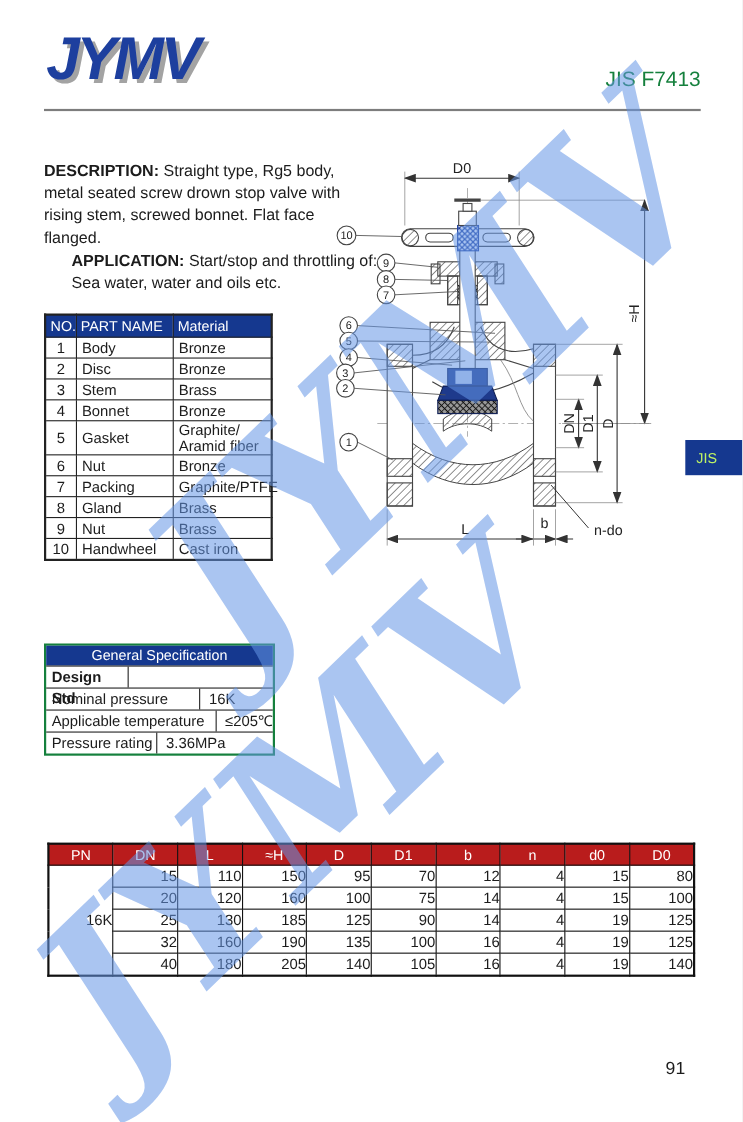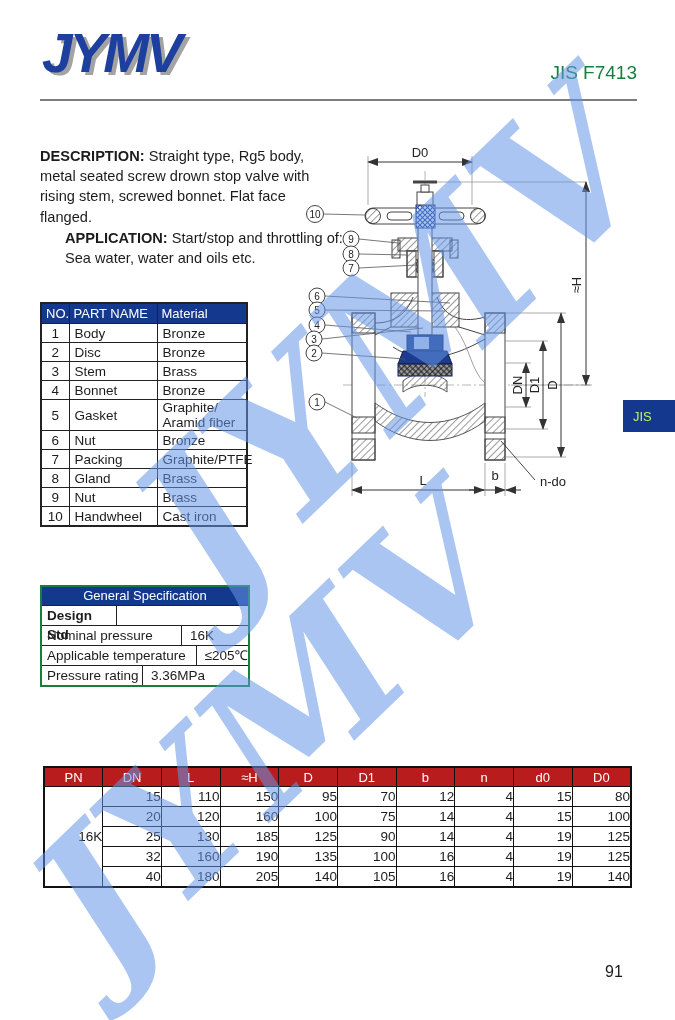--- a/index.html
+++ b/index.html
@@ -17,21 +17,21 @@
   .para{position:absolute;left:40px;width:296px;font-size:14.6px;line-height:1.4;color:#1c1c1c;}
   .para .b{font-weight:bold;}
   #description{top:131px;}
   #application{top:213px;margin-left:25px;}
 
   
   table{border-collapse:collapse;}
   .navy{background:#15388f;color:#ffffff;}
 
   
-  #parts-table{position:absolute;left:40px;top:302px;width:206px;table-layout:fixed;
+  #parts-table{position:absolute;left:40px;top:285px;width:206px;table-layout:fixed;
                border:2px solid #222;font-size:13px;}
   #parts-table th{background:#15388f;color:#fff;font-weight:normal;text-align:left;
                   padding:2px 0 2px 4px;border:1px solid #222;height:15px;}
   #parts-table td{border:1px solid #222;height:18px;padding:0 0 0 5px;font-size:13.5px;}
   #parts-table td:first-child{text-align:center;padding:0;}
 
   
   #spec-block{position:absolute;left:40px;top:553px;width:206px;border:2px solid #15803d;font-size:13.5px;margin-top:32px;}
   #spec-title{height:18px;line-height:18px;text-align:center;font-size:13px;}
   .spec-row{display:flex;border-top:1px solid #222;height:19px;line-height:19px;}

